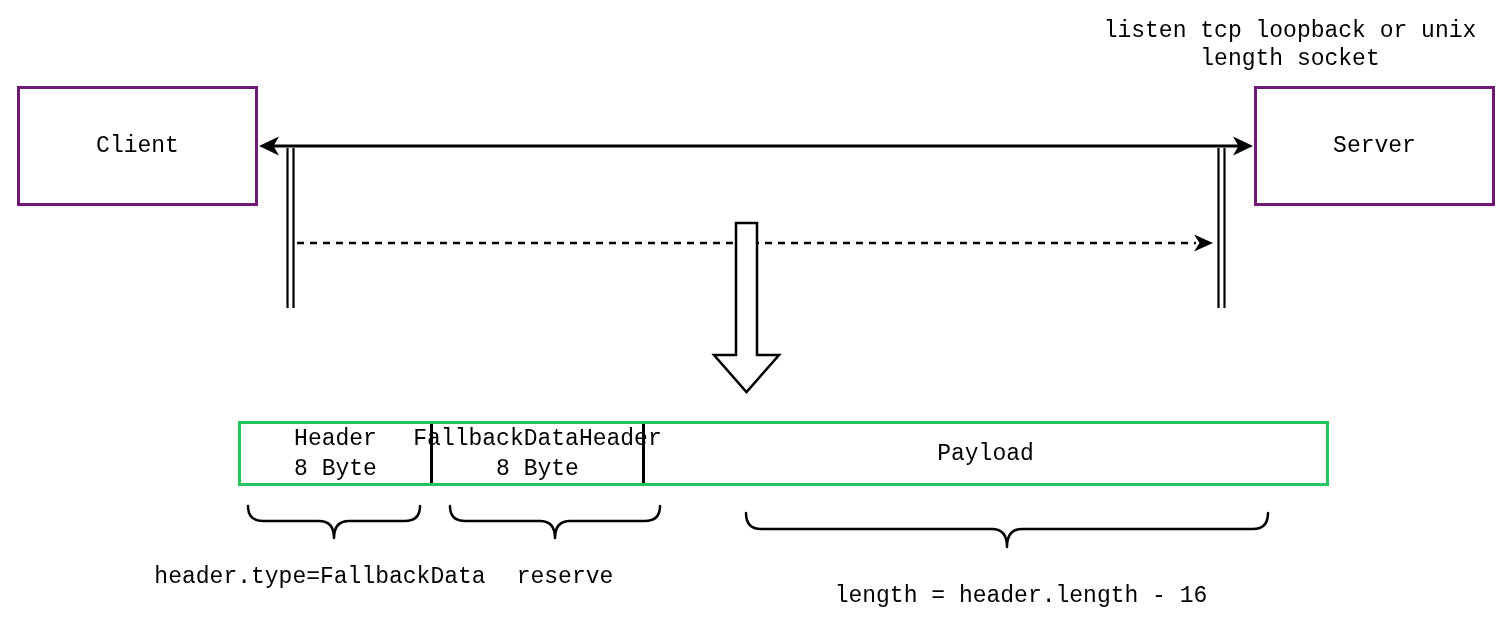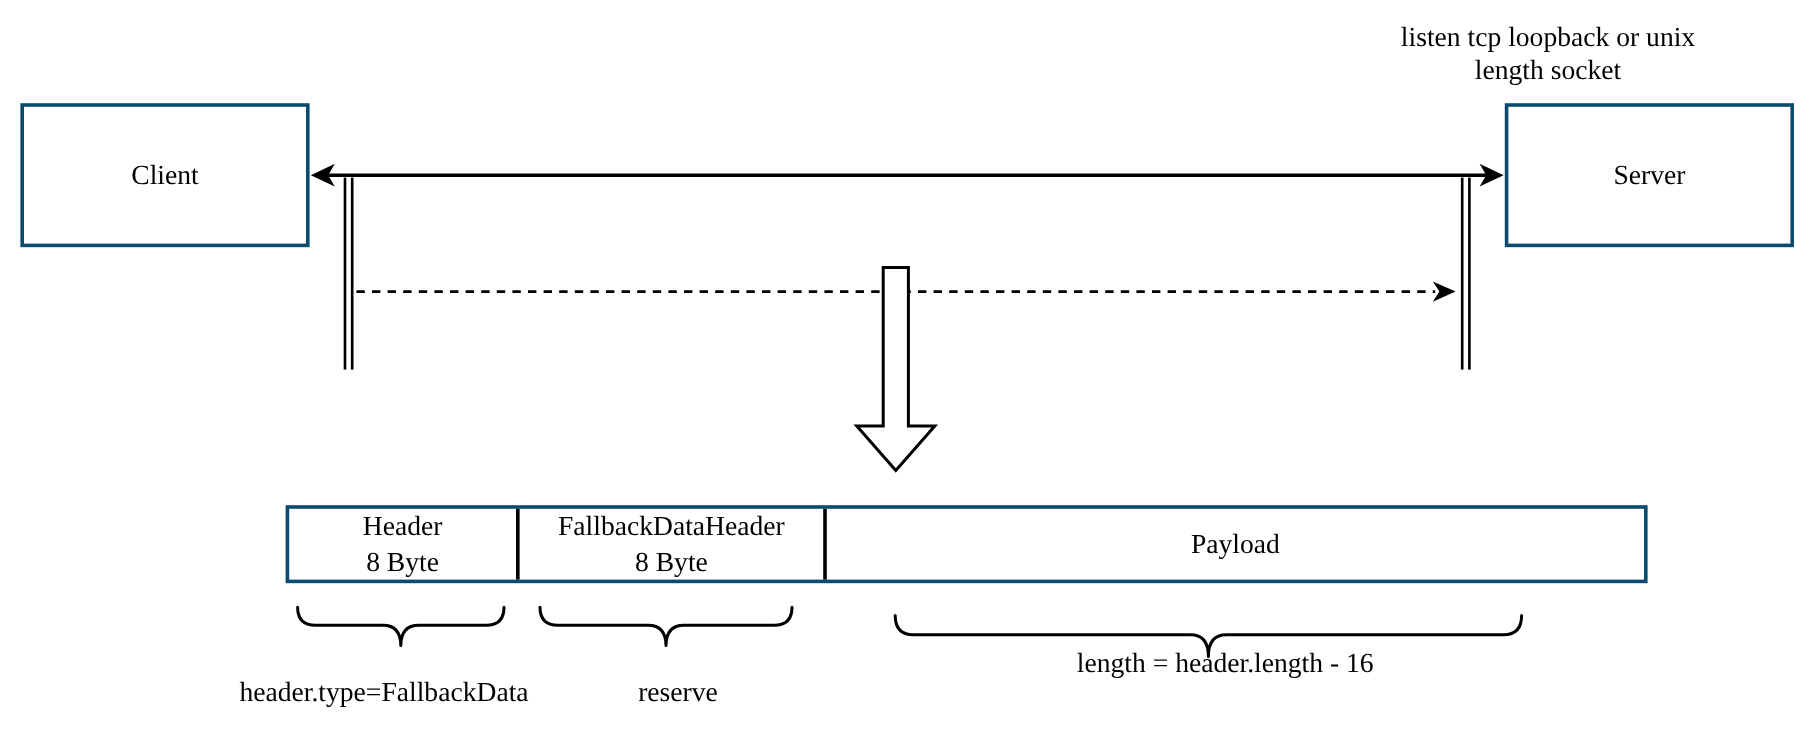--- a/index.html
+++ b/index.html
@@ -5,36 +5,36 @@
   html, body {
     margin: 0;
     padding: 0;
     background: #ffffff;
   }
   .stage {
     position: relative;
     width: 1512px;
     height: 622px;
     background: #ffffff;
-    font-family: Liberation Serif, serif;
+    font-family: Liberation Mono, monospace;
     color: #000000;
     overflow: hidden;
   }
   .stage svg.overlay {
     position: absolute;
     left: 0;
     top: 0;
     width: 1512px;
     height: 622px;
   }
   .actor-box {
     position: absolute;
     width: 241px;
     height: 120px;
-    border: 3px solid #0c4a6e;
+    border: 3px solid #701a75;
     box-sizing: border-box;
     background: #ffffff;
     display: flex;
     align-items: center;
     justify-content: center;
     font-size: 23px;
   }
   .client-box { left: 17px; top: 86px; }
   .server-box { left: 1254px; top: 86px; }
   .note {
@@ -56,48 +56,48 @@
     padding: 0 4px;
   }
   .connection-label { left: 779px; top: 100px; }
   .message-label   { left: 750px; top: 187px; }
   .packet {
     position: absolute;
     left: 238px;
     top: 421px;
     height: 65px;
     display: flex;
-    border: 3px solid #0c4a6e;
+    border: 3px solid #22c55e;
     box-sizing: border-box;
     background: #ffffff;
   }
   .packet-cell {
     display: flex;
     flex-direction: column;
     align-items: center;
     justify-content: center;
     font-size: 23px;
     line-height: 30px;
     box-sizing: border-box;
     text-align: center;
   }
   .packet-cell + .packet-cell { border-left: 3px solid #000000; }
   .cell-header   { width: 189px; }
-  .cell-fdheader { width: 256px; }
+  .cell-fdheader { width: 212px; }
   .cell-payload  { width: 684px; }
   .cell-line:empty { display: none; }
   .annotation {
     position: absolute;
     transform: translateX(-50%);
     white-space: nowrap;
     font-size: 23px;
   }
   .ann-1 { left: 320px;  top: 564px; }
   .ann-2 { left: 565px;  top: 564px; }
-  .ann-3 { left: 1021px; top: 540px; }
+  .ann-3 { left: 1021px; top: 583px; }
 </style>
 </head>
 <body>
 
 <div class="stage">
 
   <svg class="overlay" viewBox="0 0 1512 622">
 
     <line x1="263" y1="146" x2="1249" y2="146" stroke="#000000" stroke-width="3"></line>
     <polygon points="259,146 279,136.5 273.5,146 279,155.5" fill="#000000"></polygon>

